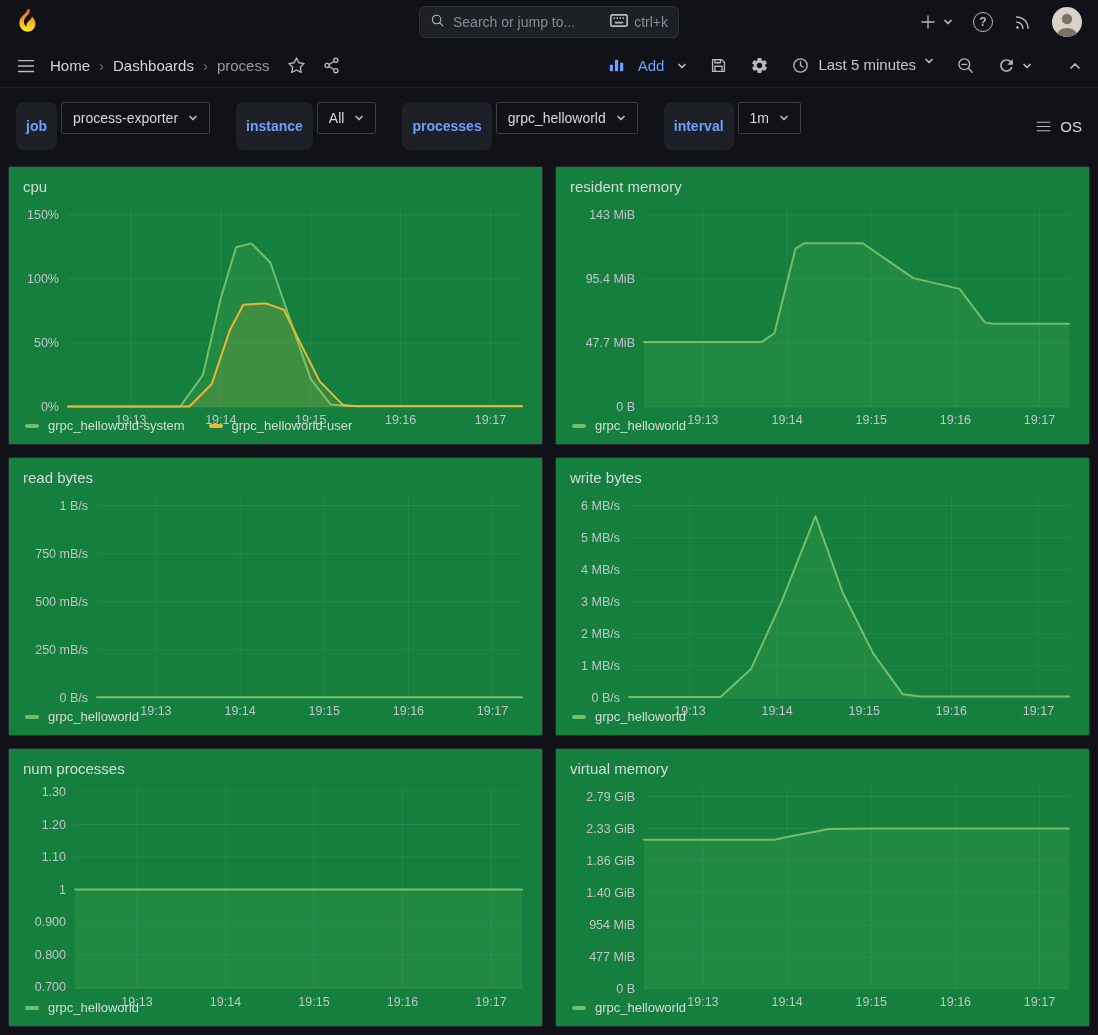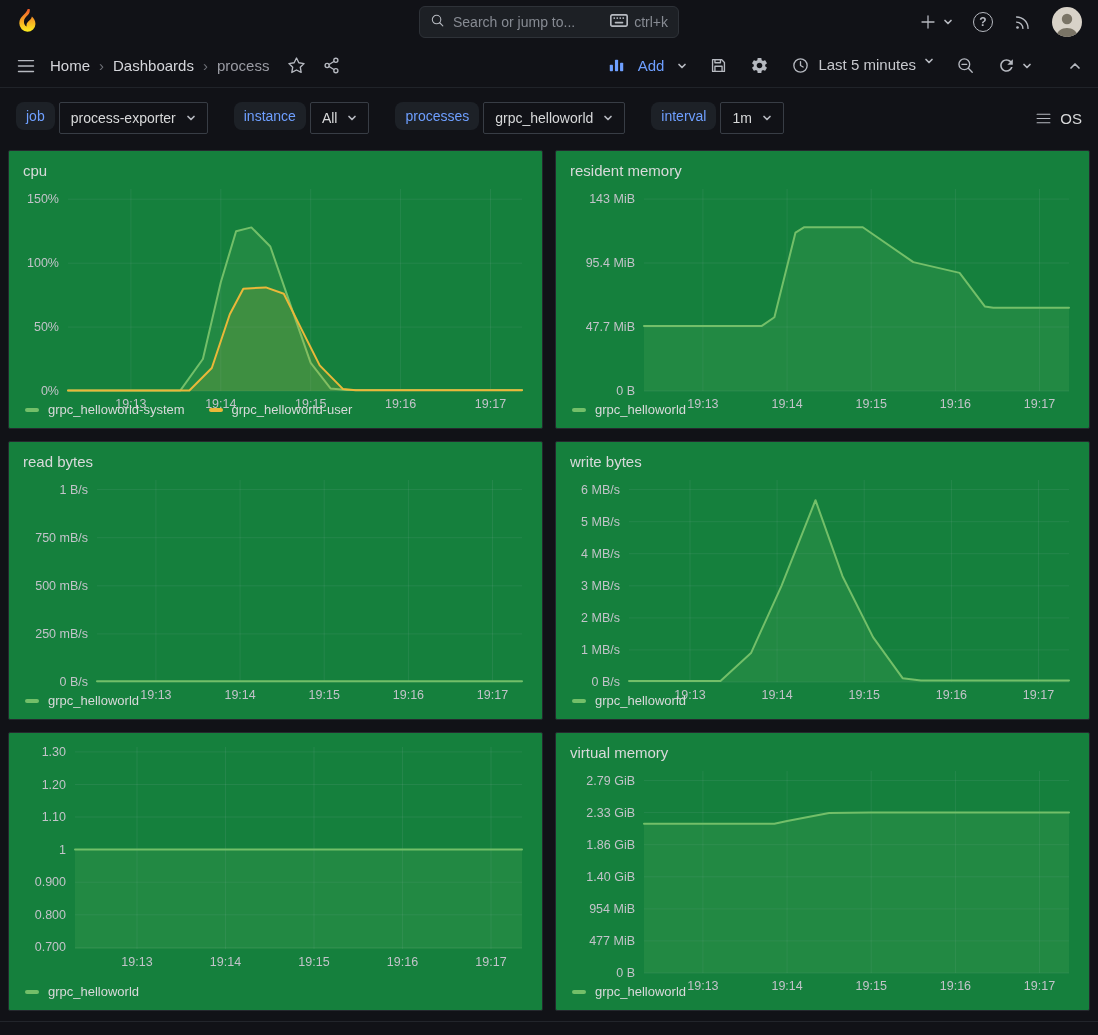--- a/index.html
+++ b/index.html
@@ -29,21 +29,21 @@
   .sep { color:#6e7077; margin:0 9px; font-size:15px; }
   .nav-iconbtn { margin-left:18px; }
   .nav-right { margin-left:auto; display:flex; align-items:center; gap:22px; }
   .add-btn { color:#6e9fff; font-size:15px; gap:13px; font-weight:500; }
   .timepicker { display:flex; align-items:flex-start; gap:8px; color:#c7c8cd; font-size:15px; }
   .collapse-btn { margin-left:14px; }
 
   
   .filters { display:flex; align-items:center; padding:14px 16px 12px; gap:26px; }
   .fgroup { display:flex; gap:4px; }
-  .flabel { height:28px; display:flex; align-items:center; padding:0 10px; background:#1d2127; color:#6e9fff; font-size:14px; border-radius:8px; }
+  .flabel { height:48px; display:flex; align-items:center; padding:0 10px; background:#1d2127; color:#6e9fff; font-size:14px; border-radius:8px;font-weight:bold; }
   .fvalue { height:32px; display:flex; align-items:center; gap:10px; padding:0 11px; border:1px solid #383d45; border-radius:2px; color:#d8d9da; font-size:14px; background:#111217; }
   .os-btn { margin-left:auto; display:flex; align-items:center; gap:8px; font-size:15px; color:#d8d9da; }
 
   
   .grid { display:grid; grid-template-columns:1fr 1fr; gap:12px; padding:0 8px; margin-top:4px; grid-auto-rows:279px; }
   .panel { background:#15803d; border:1px solid #25282e; border-radius:2px; display:flex; flex-direction:column; padding:6px 10px 4px; }
   .panel h2 { font-size:15px; font-weight:500; color:#d8d9da; padding:5px 4px 2px; cursor:pointer; }
   .chart { flex:1; min-height:0; }
   .legend { display:flex; gap:24px; align-items:center; padding:2px 6px 7px; }
   .legend-item { display:flex; align-items:center; gap:9px; font-size:13px; color:#d8d9da; cursor:pointer; }
@@ -401,20 +401,21 @@
         </svg></div>
     <div class="legend">
         <div class="legend-item">
           <span class="dash" style="background:#73bf69"></span>
           <span>grpc_helloworld</span>
         </div>
       </div>
   </section>
 
   <section class="panel">
+    <h2>num processes</h2>
     <div class="chart"><svg width="513" height="234">
           <line class="grid" x1="56" x2="503" y1="208.4" y2="208.4"></line>
           <text class="tick" x="47" y="212.4" text-anchor="end">0.700</text>
           <line class="grid" x1="56" x2="503" y1="175.8" y2="175.8"></line>
           <text class="tick" x="47" y="179.8" text-anchor="end">0.800</text>
           <line class="grid" x1="56" x2="503" y1="143.2" y2="143.2"></line>
           <text class="tick" x="47" y="147.2" text-anchor="end">0.900</text>
           <line class="grid" x1="56" x2="503" y1="110.6" y2="110.6"></line>
           <text class="tick" x="47" y="114.6" text-anchor="end">1</text>
           <line class="grid" x1="56" x2="503" y1="78" y2="78"></line>

